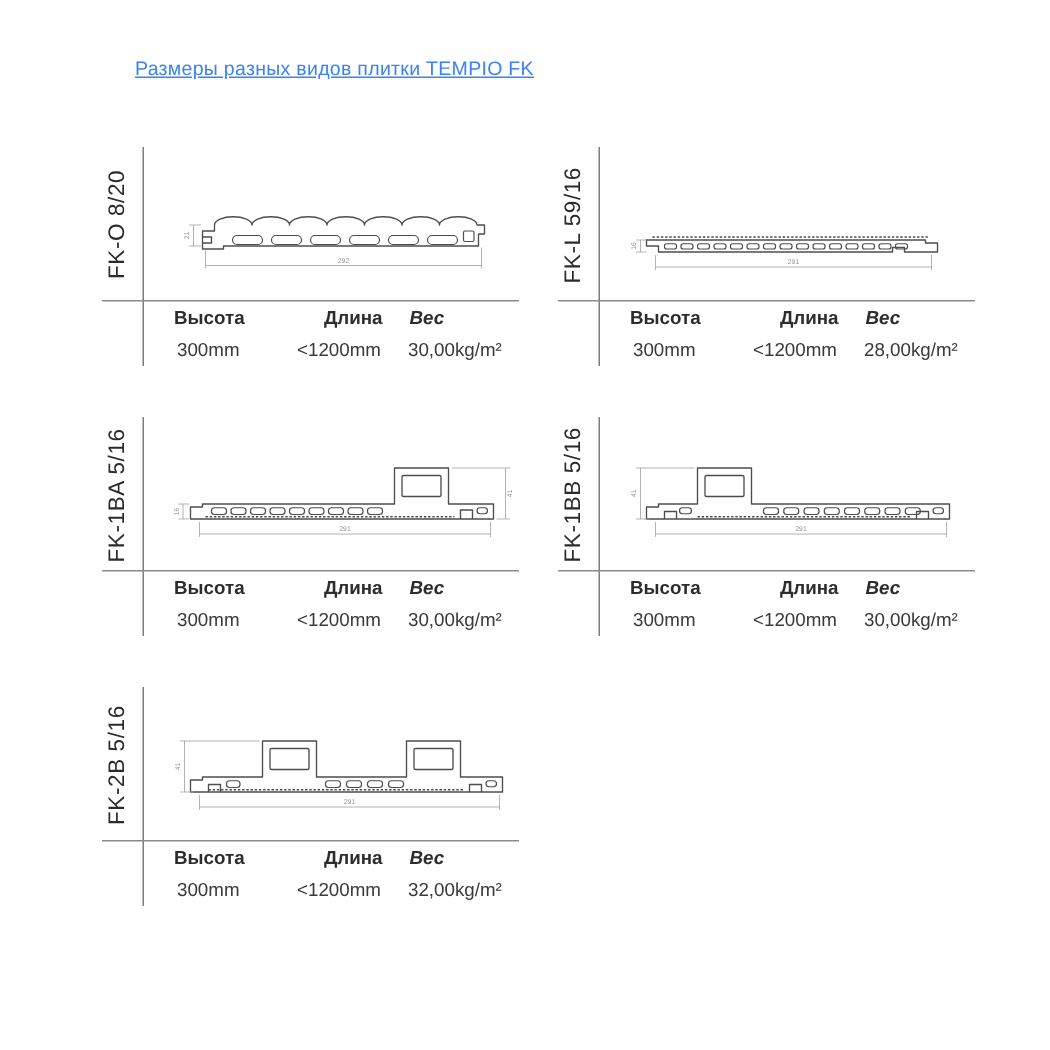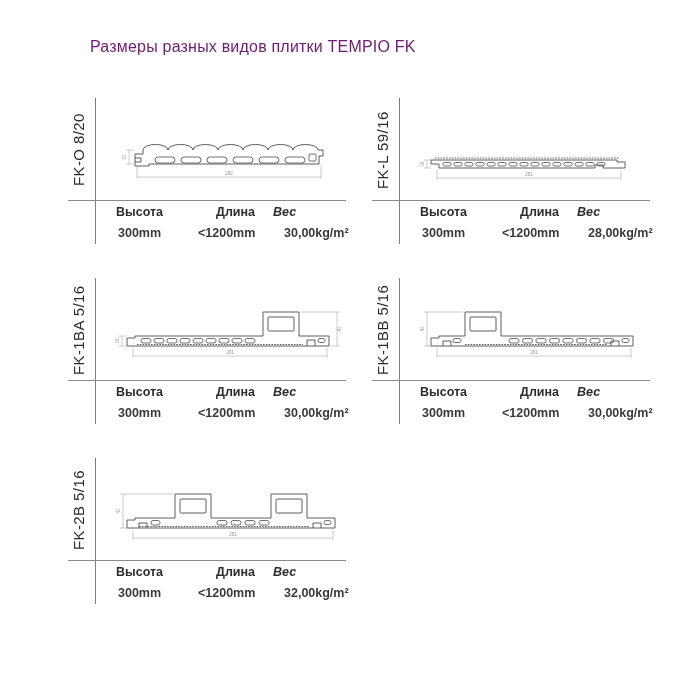--- a/index.html
+++ b/index.html
@@ -3,21 +3,21 @@
 <meta charset="utf-8">
 <style>
   html,body{margin:0;padding:0;}
   body{
     width:700px;height:700px;position:relative;background:#ffffff;
     font-family:"Liberation Sans","DejaVu Sans",sans-serif;
     color:#2d2d2d;overflow:hidden;
   }
   .page-title{
     position:absolute;left:90px;top:38px;
-    font-size:16px;letter-spacing:0.2px;color:#701a75;
+    font-size:13px;letter-spacing:0.2px;color:#3b82f6;text-decoration:underline;
   }
   .section{position:absolute;width:292px;height:158px;}
   .sec-0{left:58px;top:92px;}
   .sec-1{left:362px;top:92px;}
   .sec-2{left:58px;top:272px;}
   .sec-3{left:362px;top:272px;}
   .sec-4{left:58px;top:452px;}
   .vline{
     position:absolute;left:37px;top:6px;width:1px;height:146px;
     background:#7d7d7d;
@@ -35,24 +35,24 @@
   }
   .drawing{position:absolute;}
   .d0{left:55px;top:46px;}
   .d1{left:55px;top:52px;}
   .d2,.d3{left:55px;top:18px;}
   .d4{left:55px;top:18px;}
   .th{
     position:absolute;top:113px;font-size:12.5px;font-weight:600;color:#2d2d2d;
   }
   .tv{
-    position:absolute;top:134px;font-size:12.5px;font-weight:700;color:#3a3a3a;
+    position:absolute;top:134px;font-size:12.5px;font-weight:400;color:#3a3a3a;
   }
   .c1{left:58px;} .c2{left:158px;} .c3{left:215px;font-style:italic;}
-  .v1{left:60px;} .v2{left:140px;} .v3{left:226px;}
+  .v1{left:60px;} .v2{left:140px;} .v3{left:214px;}
   
   .outline{fill:none;stroke:#4d4d4d;stroke-width:0.9;stroke-linejoin:round;}
   .hole{fill:none;stroke:#4d4d4d;stroke-width:0.8;}
   .serr{fill:none;stroke:#4d4d4d;stroke-width:0.9;stroke-dasharray:1.6 1.2;}
   .dim{fill:none;stroke:#a2a2a2;stroke-width:0.55;}
   .dimtext{fill:#949494;font-size:4.6px;font-family:"Liberation Sans",sans-serif;}
 </style>
 </head>
 <body>
 

